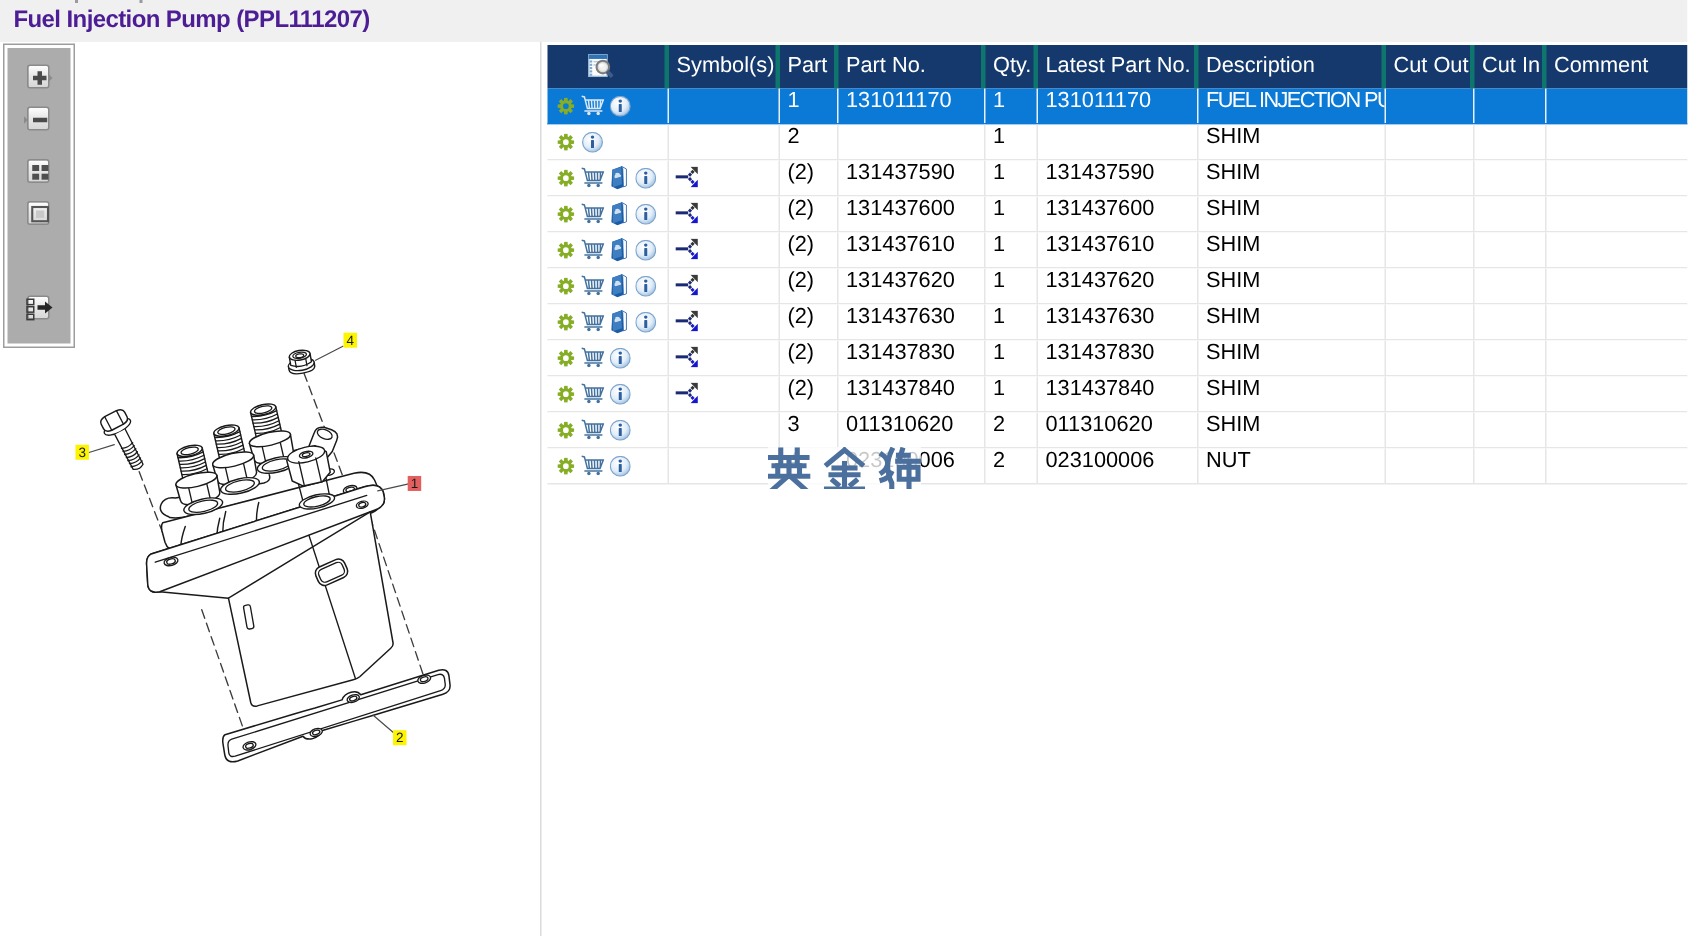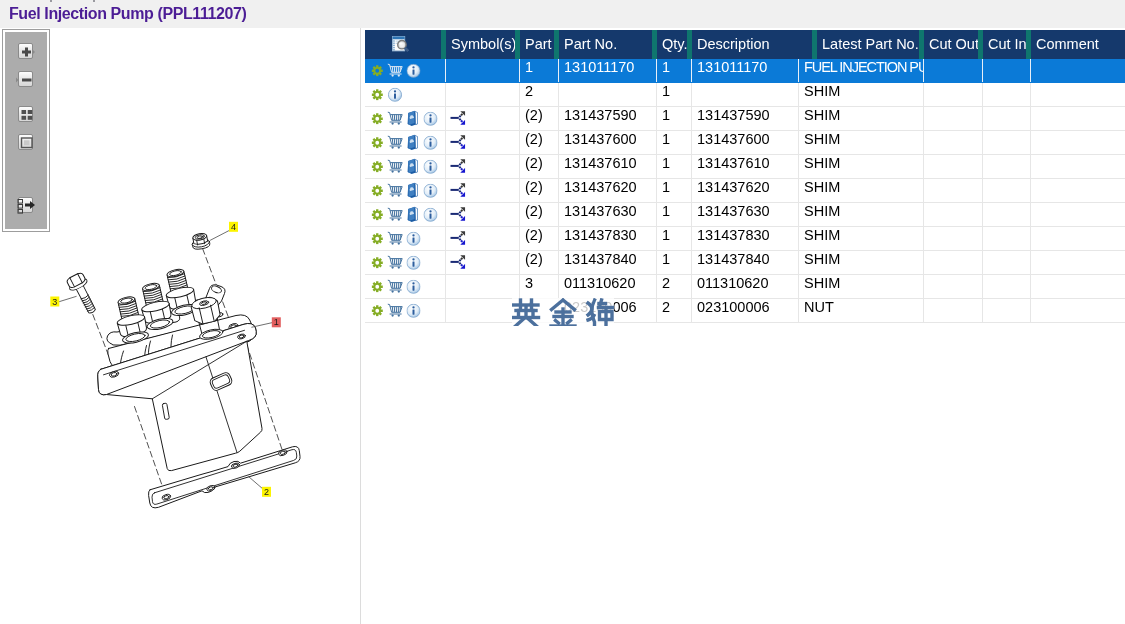--- a/index.html
+++ b/index.html
@@ -9,21 +9,21 @@
 .title{position:absolute;left:9px;top:5px;font-size:16px;font-weight:bold;color:#4c1d95;letter-spacing:-0.4px;}
 .tick{position:absolute;top:0;height:2px;width:1.5px;background:#9a9aa0;}
 .divider{position:absolute;left:360px;top:28px;width:1px;height:596px;background:#dcdcdc;}
 
 .tbar{position:absolute;left:2px;top:29px;width:48px;height:203px;background:#fff;border:1px solid #9d9d9d;box-sizing:border-box;}
 .tbarin{position:absolute;left:2px;top:2px;width:42px;height:197px;background:#acacac;}
 .tbtn{position:absolute;width:15px;height:16px;background:linear-gradient(#fdfdfd,#e8e8e8 45%,#d7d7d7);border:1px solid #8a8a8a;border-radius:2px;box-sizing:border-box;}
 
 .t{position:absolute;left:365px;top:30px;width:760px;font-size:14.5px;color:#000;}
 .hr{display:flex;height:29px;background:#15396c;color:#fff;}
-.hr .c{border-right:5px solid #0f766e;padding-top:6px;line-height:17px;}
+.hr .c{border-right:3px solid #0f766e;padding-top:6px;line-height:17px;}
 .r{display:flex;height:24px;background:#fff;border-bottom:1px solid #e6e6e6;box-sizing:border-box;}
 .r .c{border-right:1px solid #e6e6e6;padding-top:0;line-height:17px;}
 .r.sel{background:#0b7ad7;color:#fff;border-bottom:1px solid #0b7ad7;}
 .r.sel .c{border-right:1px solid #e8eff7;}
 .c{box-sizing:border-box;padding-left:5px;overflow:hidden;white-space:nowrap;position:relative;}
 .c0{width:81px;padding-left:0;}
 .c1{width:74px;padding-left:0;}
 .c2{width:39px;}
 .c3{width:98px;}
 .c4{width:35px;}
@@ -152,22 +152,22 @@
 <div class="hr">
  <div class="c c0">
         <svg class="ic" width="81" height="28">
           <use href="#hicon" x="27" y="6" width="17" height="16"></use>
         </svg>
       </div>
  <div class="c c1" style="padding-left:5px">Symbol(s)</div>
  <div class="c c2">Part</div>
  <div class="c c3">Part No.</div>
  <div class="c c4">Qty.</div>
+ <div class="c c5">Latest Part No.</div>
  <div class="c c6">Description</div>
- <div class="c c5">Latest Part No.</div>
  <div class="c c7">Cut Out</div>
  <div class="c c8">Cut In</div>
  <div class="c c9">Comment</div>
 </div>
 <div class="r sel">
  <div class="c c0">
         <svg class="ic" width="81" height="24">
           <use href="#gear" x="6.5" y="6" width="11.5" height="11.5"></use>
           <use href="#cartw" x="22" y="4" width="16" height="14"></use>
           <use href="#info" x="41.5" y="4.8" width="14" height="14"></use>

